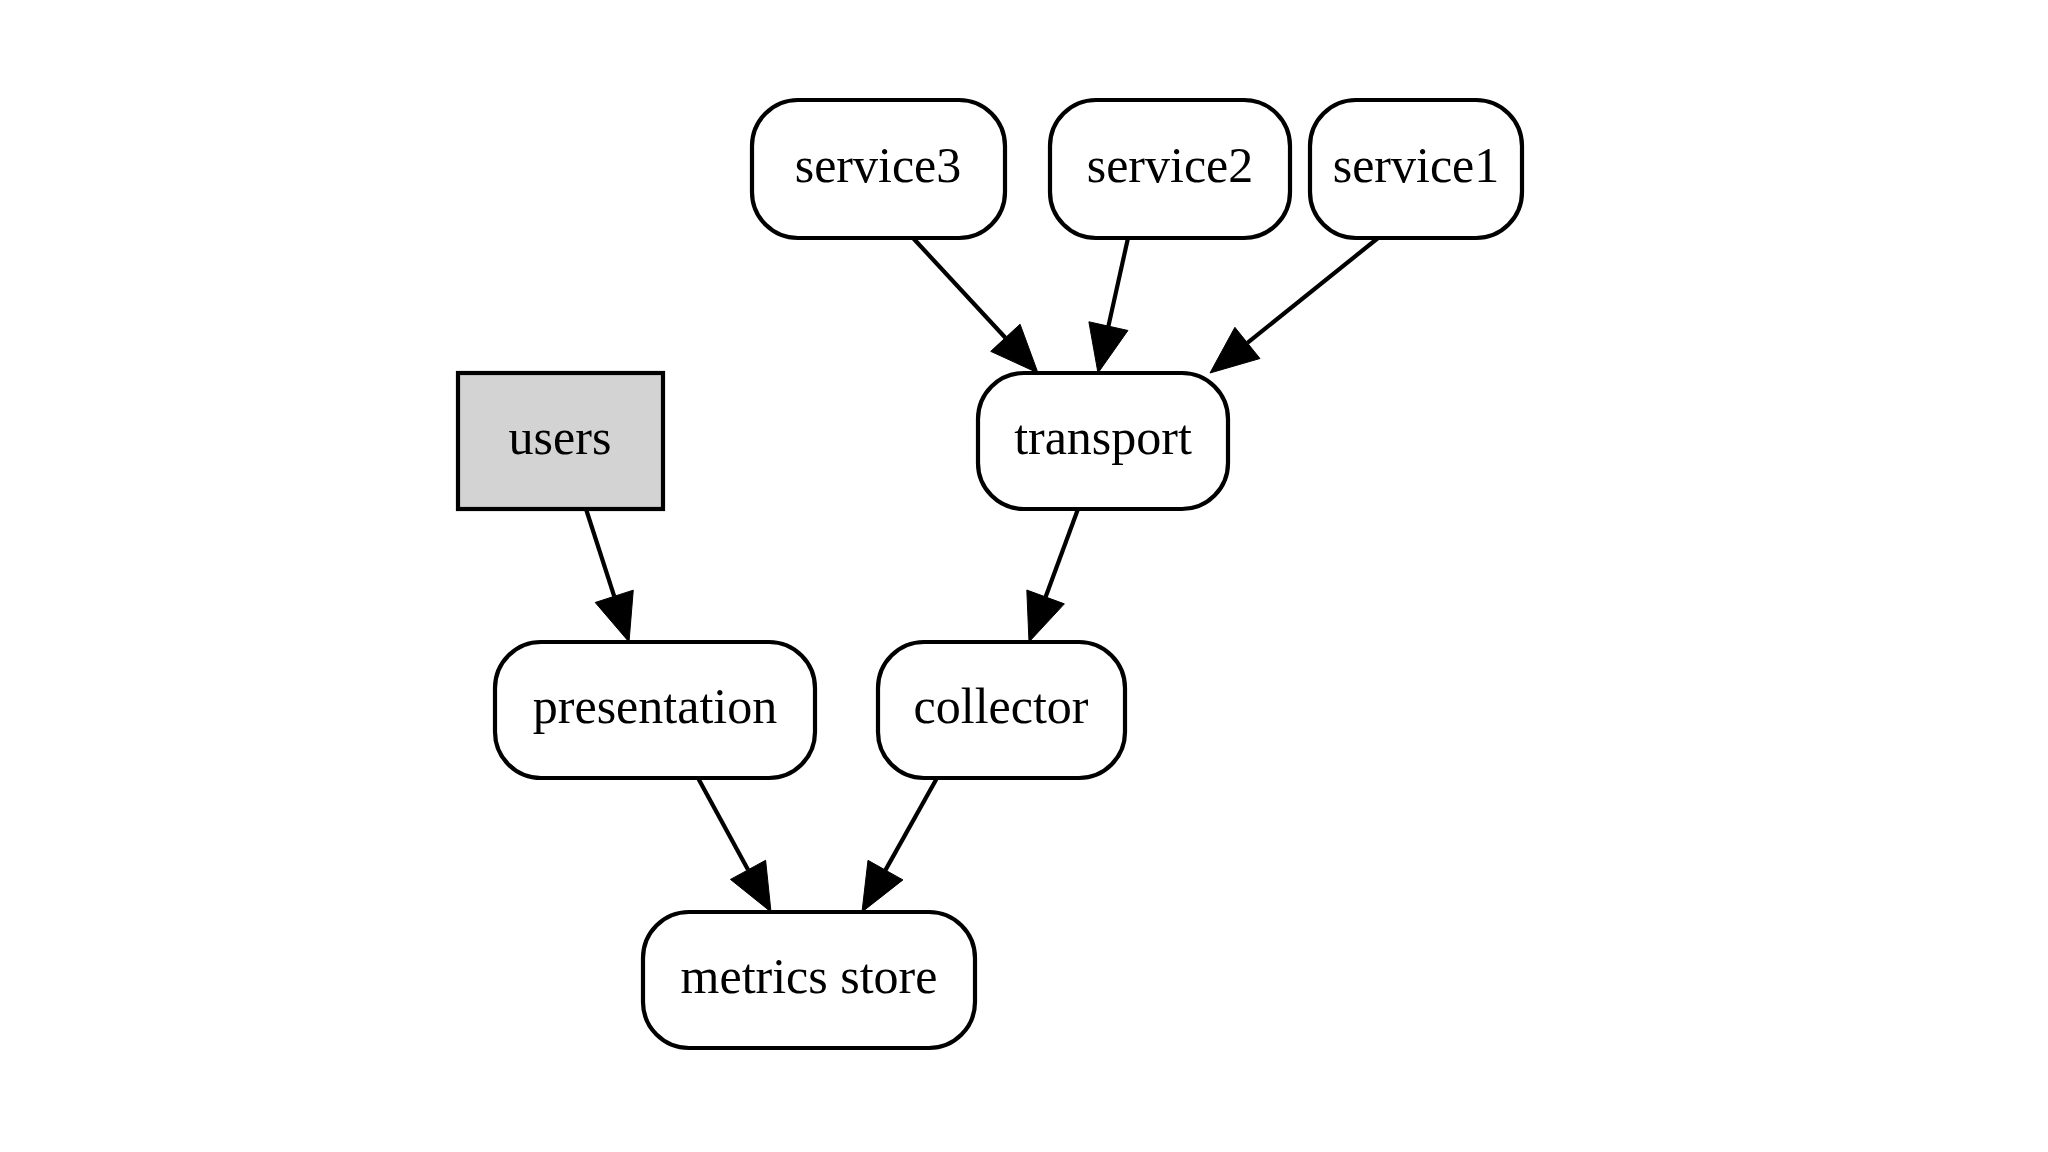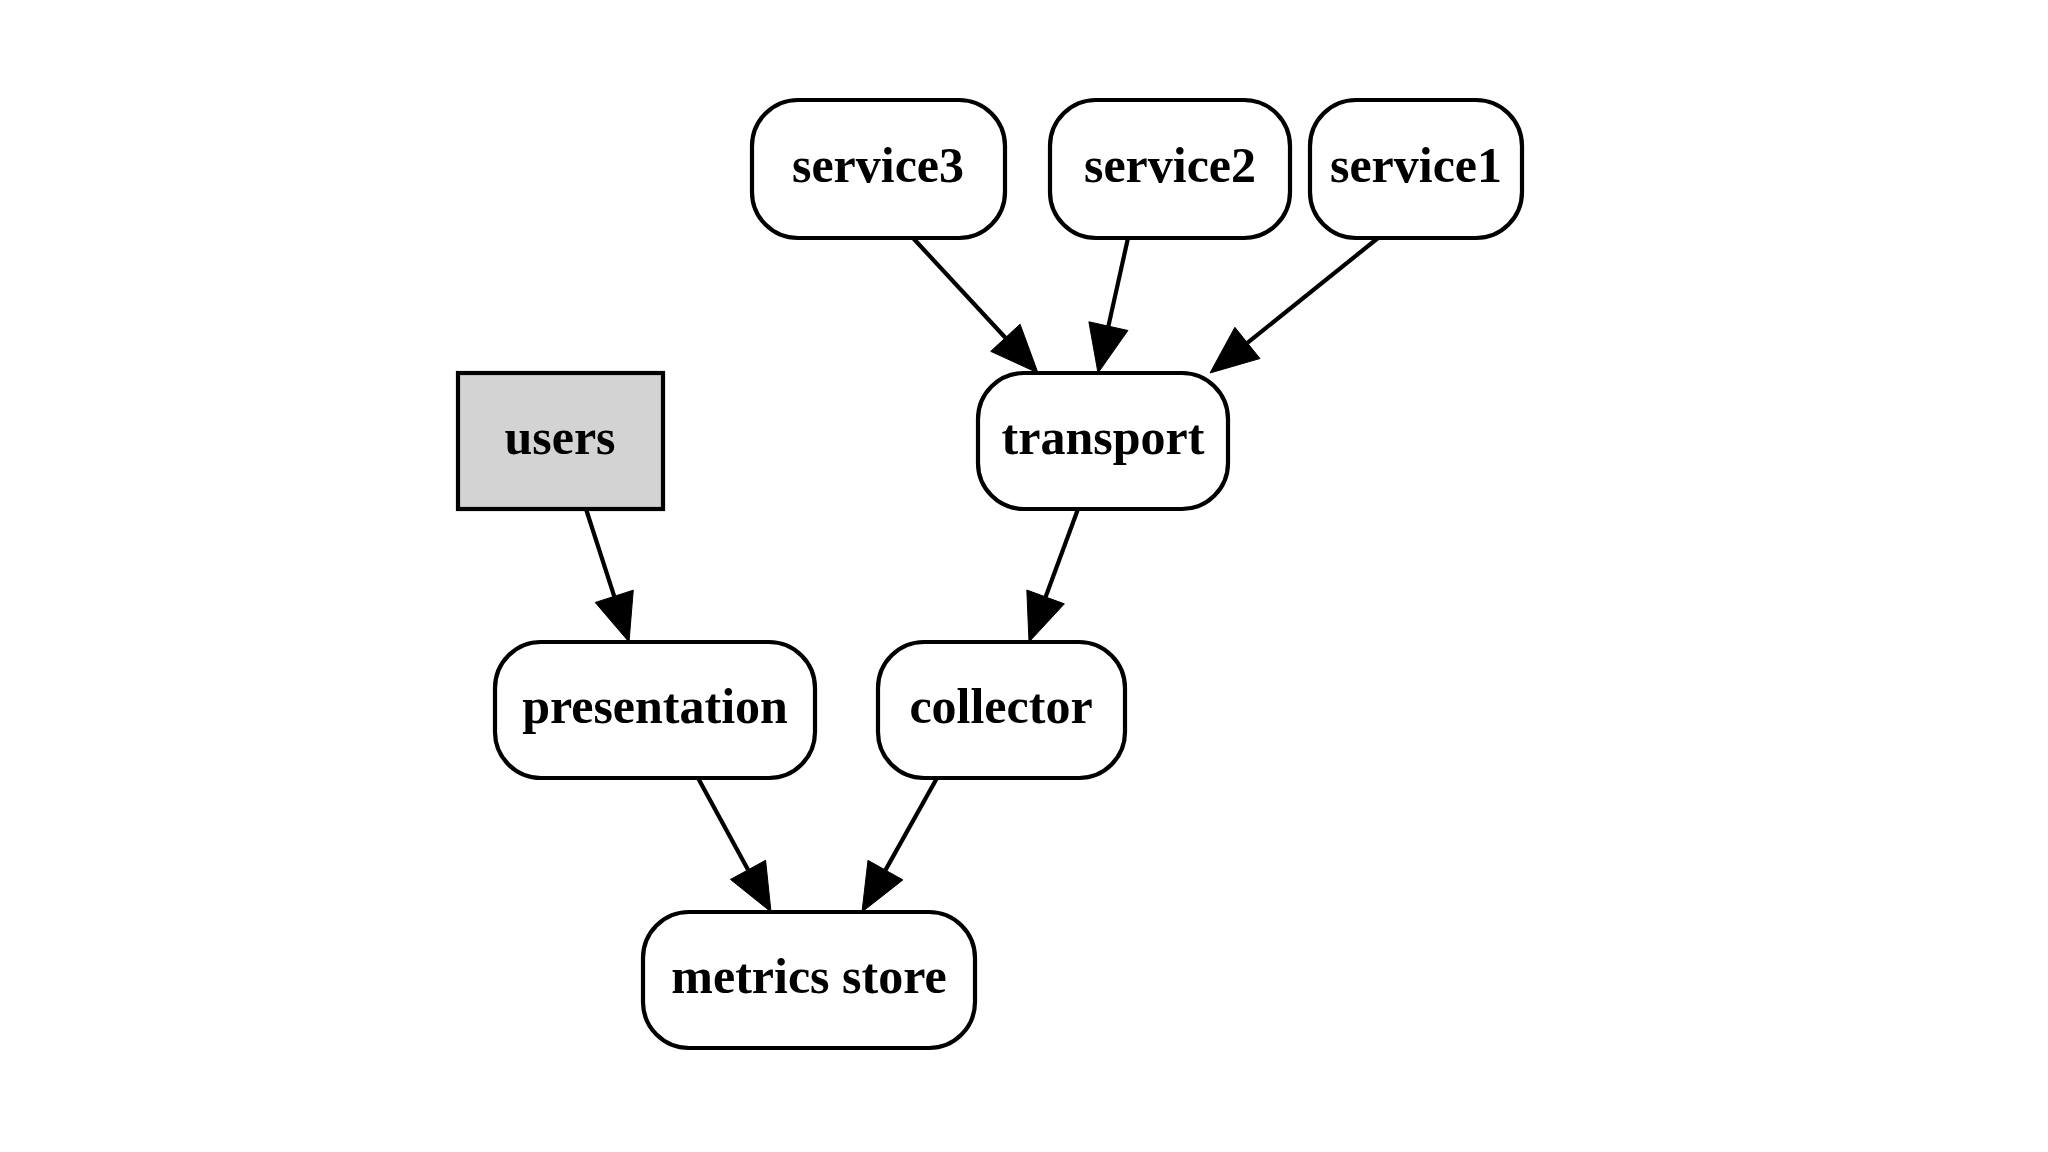--- a/index.html
+++ b/index.html
@@ -12,21 +12,20 @@
     width: 2048px;
     height: 1152px;
     overflow: hidden;
     font-family: "Liberation Serif", "DejaVu Serif", serif;
   }
   #graph-canvas {
     position: relative;
     width: 1632px;
     height: 1152px;
     background: #ffffff;
-    font-weight: bold;
   }
   #graph-svg {
     position: absolute;
     left: 0;
     top: 0;
     width: 2048px;
     height: 1152px;
     display: block;
   }
   .node-shape {

